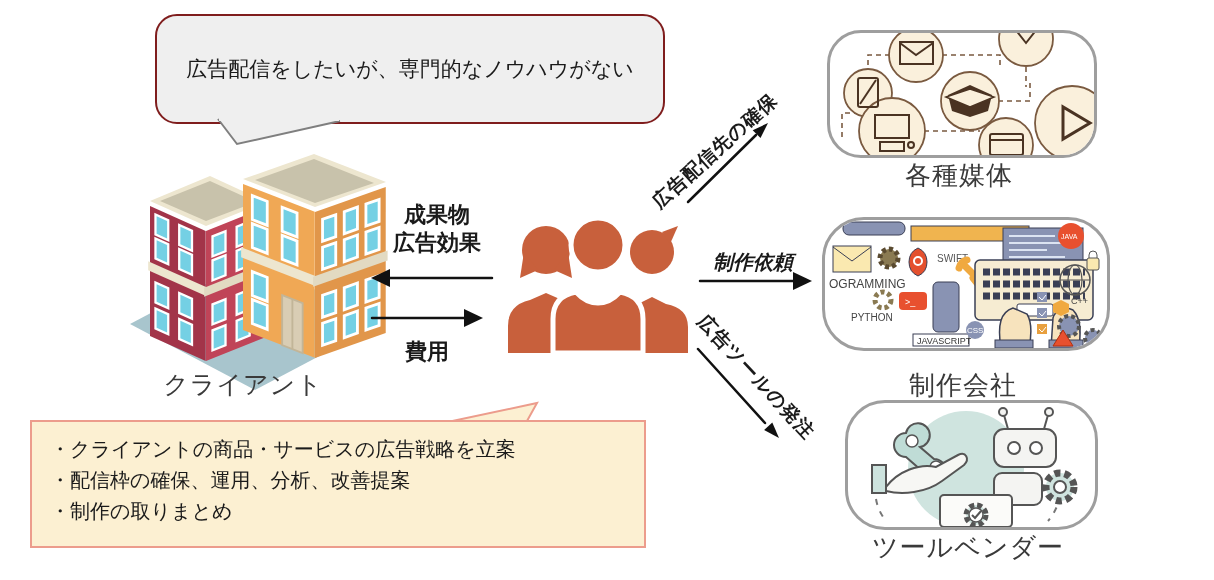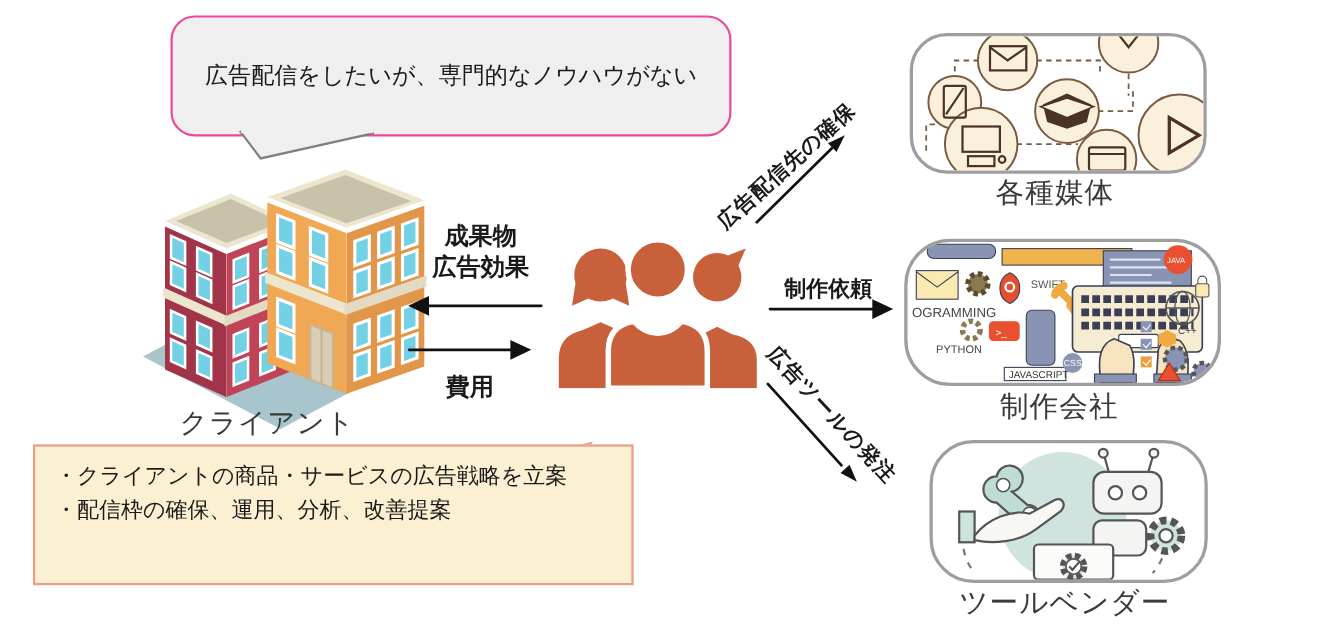--- a/index.html
+++ b/index.html
@@ -1,19 +1,19 @@
 <!DOCTYPE html>
 <html><head>
 <meta charset="utf-8">
 <style>
   html,body{margin:0;padding:0;background:#fff;}
   #canvas{position:relative;width:1214px;height:580px;background:#fff;overflow:hidden;
           font-family:"Liberation Sans",sans-serif;color:#2b2b2b;}
   .abs{position:absolute;}
-  .bubble{background:#EFEFEF;border:2px solid #ec4899;border-radius:22px;
+  .bubble{background:#EFEFEF;border:2px solid #7f1d1d;border-radius:22px;
           display:flex;flex-direction:column;justify-content:center;align-items:center;
           text-align:center;font-size:21px;line-height:1.6;color:#1a1a1a;}
   .node-label{text-align:center;font-size:25px;color:#3a3a3a;letter-spacing:1px;}
   .flow-label{font-weight:bold;color:#1a1a1a;text-align:center;}
   .rbox{background:#fff;border:3px solid #9E9E9E;overflow:hidden;}
   .callout{background:#FCF0D2;border:2px solid #EC9C8C;box-sizing:border-box;
            padding:12px 18px 10px 18px;font-size:20px;line-height:31px;color:#1a1a1a;}
   .callout .bold{font-weight:bold;}
   svg{display:block;}
   .svgtext{font-family:"Liberation Sans",sans-serif;}
@@ -132,21 +132,21 @@
       <polygon points="779,438 764.1,429.9 772.3,422.5" stroke="none"></polygon>
     </g>
   </svg>
 
   <div class="flow-label abs" style="left:367px;top:201px;width:140px;font-size:22px;line-height:28px;">
     <div>成果物</div>
     <div>広告効果</div>
   </div>
   <div class="flow-label abs" style="left:377px;top:337px;width:100px;font-size:22px;">費用</div>
   <div class="flow-label abs" style="left:615px;top:138px;width:200px;font-size:19px;letter-spacing:1px;transform:rotate(-42deg);">広告配信先の確保</div>
-  <div class="flow-label abs" style="left:703px;top:249px;width:100px;font-size:20px;">制作依頼</div>
+  <div class="flow-label abs" style="left:703px;top:249px;width:100px;font-size:20px;font-style:italic;">制作依頼</div>
   <div class="flow-label abs" style="left:656px;top:364px;width:200px;font-size:19px;letter-spacing:1px;transform:rotate(47deg);">広告ツールの発注</div>
 
   <div class="rbox abs" style="left:827px;top:30px;width:264px;height:122px;border-radius:34px;">
     <svg width="264" height="122" viewBox="0 0 264 122">
       <g stroke="#7A5A40" stroke-width="1.6" stroke-dasharray="5 4" fill="none">
         <polyline points="60,22 38,22 38,38"></polyline>
         <polyline points="112,22 170,22 170,34"></polyline>
         <polyline points="38,80 12,80 12,104"></polyline>
         <polyline points="94,98 150,98"></polyline>
         <polyline points="168,68 200,68 200,50"></polyline>
@@ -241,21 +241,21 @@
         <rect x="212" y="104" width="10" height="10" fill="#E8A03F"></rect>
           <path d="M214,109 l3,3 l4,-5" stroke="#fff" fill="none"></path>
       </g>
       <circle cx="244" cy="106" r="10" fill="#8993B3" stroke="#555" stroke-width="4" stroke-dasharray="4 3"></circle>
       <polygon points="228,126 238,110 248,126" fill="#E8502F" stroke="#B03010"></polygon>
       <circle cx="268" cy="118" r="8" fill="#8993B3" stroke="#555" stroke-width="4" stroke-dasharray="4 3"></circle>
       <rect x="262" y="38" width="12" height="12" rx="2" fill="#FAE9B0" stroke="#555"></rect>
       <path d="M264,38 v-3 a4,4 0 0 1 8,0 v3" fill="none" stroke="#555"></path>
     </svg>
   </div>
-  <div class="node-label abs" style="left:822px;top:352px;width:282px;font-size:26px;">制作会社</div>
+  <div class="node-label abs" style="left:822px;top:368px;width:282px;font-size:26px;">制作会社</div>
 
   <div class="rbox abs" style="left:845px;top:400px;width:247px;height:124px;border-radius:40px;">
     <svg width="247" height="124" viewBox="0 0 247 124">
       <circle cx="118" cy="66" r="58" fill="#CFE4DF"></circle>
       <path d="M28,96 q2,12 10,22" fill="none" stroke="#777" stroke-width="2" stroke-dasharray="6 7"></path>
       <path d="M212,92 q-2,14 -12,26" fill="none" stroke="#777" stroke-width="2" stroke-dasharray="6 7"></path>
 
       <g>
         <path d="M58,30 a12,12 0 1 1 14,14 l14,12 a12,12 0 1 1 -12,12 l-16,-14 a12,12 0 0 1 0,-24 z" fill="#BFDCD6" stroke="#555" stroke-width="2"></path>
         <circle cx="64" cy="38" r="6" fill="#fff" stroke="#555" stroke-width="1.5"></circle>
@@ -284,18 +284,19 @@
         <path d="M124,112 l3,3 l6,-7" fill="none" stroke="#555" stroke-width="2"></path>
       </g>
     </svg>
   </div>
   <div class="node-label abs" style="left:826px;top:530px;width:284px;font-size:26px;">ツールベンダー</div>
 
   <svg class="abs" style="left:400px;top:398px;" width="150" height="34" viewBox="0 0 150 34">
     <path d="M10,32 L137,5 L122,32" fill="#FCF0D2" stroke="#EC9C8C" stroke-width="2"></path>
     <rect x="11" y="29" width="110" height="5" fill="#FCF0D2"></rect>
   </svg>
-  <div class="callout abs" style="left:30px;top:404px;width:546px;height:128px;">
+  <div class="callout abs" style="left:30px;top:420px;width:616px;height:128px;">
     <div>・クライアントの商品・サービスの広告戦略を立案</div>
     <div>・配信枠の確保、運用、分析、改善提案</div>
+    <div>・制作の取りまとめ</div>
   </div>
 
 </div>
 
 </body></html>

